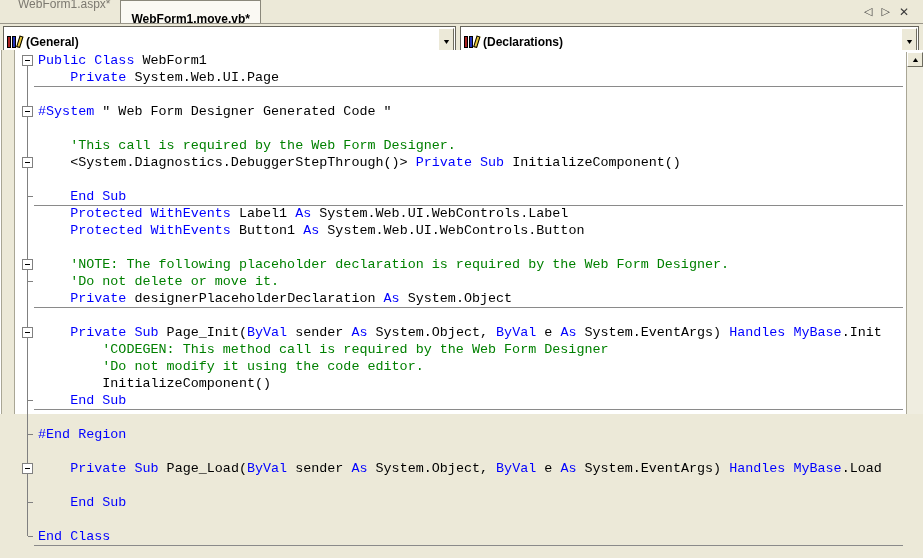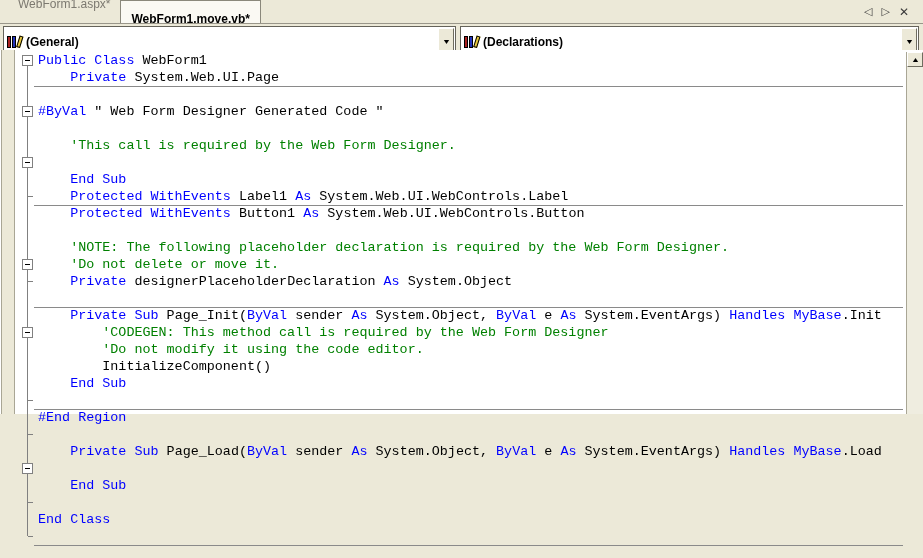--- a/index.html
+++ b/index.html
@@ -104,23 +104,24 @@
         <div class="fold-tick" style="top: 348px;"></div>
         <div class="fold-tick" style="top: 382px;"></div>
         <div class="fold-box" style="top: 411px;"></div>
         <div class="fold-tick" style="top: 450px;"></div>
         <div class="fold-tick" style="top: 484px;"></div>
       </div>
     <div class="code-area" id="code-lines">
         <div class="code-line"><span class="tok-kw">Public Class </span><span class="tok-pl">WebForm1</span></div>
         <div class="code-line"><span class="tok-pl">    </span><span class="tok-kw">Private </span><span class="tok-pl">System.Web.UI.Page</span></div>
         <div class="code-line"></div>
-        <div class="code-line"><span class="tok-kw">#ByVal </span><span class="tok-pl">" Web Form Designer Generated Code "</span></div>
+        <div class="code-line"><span class="tok-kw">#System </span><span class="tok-pl">" Web Form Designer Generated Code "</span></div>
         <div class="code-line"></div>
         <div class="code-line"><span class="tok-pl">    </span><span class="tok-cm">'This call is required by the Web Form Designer.</span></div>
+        <div class="code-line"><span class="tok-pl">    &lt;System.Diagnostics.DebuggerStepThrough()&gt; </span><span class="tok-kw">Private Sub </span><span class="tok-pl">InitializeComponent()</span></div>
         <div class="code-line"></div>
         <div class="code-line"><span class="tok-pl">    </span><span class="tok-kw">End Sub</span></div>
         <div class="code-line"><span class="tok-pl">    </span><span class="tok-kw">Protected WithEvents </span><span class="tok-pl">Label1 </span><span class="tok-kw">As </span><span class="tok-pl">System.Web.UI.WebControls.Label</span></div>
         <div class="code-line"><span class="tok-pl">    </span><span class="tok-kw">Protected WithEvents </span><span class="tok-pl">Button1 </span><span class="tok-kw">As </span><span class="tok-pl">System.Web.UI.WebControls.Button</span></div>
         <div class="code-line"></div>
         <div class="code-line"><span class="tok-pl">    </span><span class="tok-cm">'NOTE: The following placeholder declaration is required by the Web Form Designer.</span></div>
         <div class="code-line"><span class="tok-pl">    </span><span class="tok-cm">'Do not delete or move it.</span></div>
         <div class="code-line"><span class="tok-pl">    </span><span class="tok-kw">Private </span><span class="tok-pl">designerPlaceholderDeclaration </span><span class="tok-kw">As </span><span class="tok-pl">System.Object</span></div>
         <div class="code-line"></div>
         <div class="code-line"><span class="tok-pl">    </span><span class="tok-kw">Private Sub </span><span class="tok-pl">Page_Init(</span><span class="tok-kw">ByVal </span><span class="tok-pl">sender </span><span class="tok-kw">As </span><span class="tok-pl">System.Object, </span><span class="tok-kw">ByVal </span><span class="tok-pl">e </span><span class="tok-kw">As </span><span class="tok-pl">System.EventArgs) </span><span class="tok-kw">Handles MyBase</span><span class="tok-pl">.Init</span></div>

